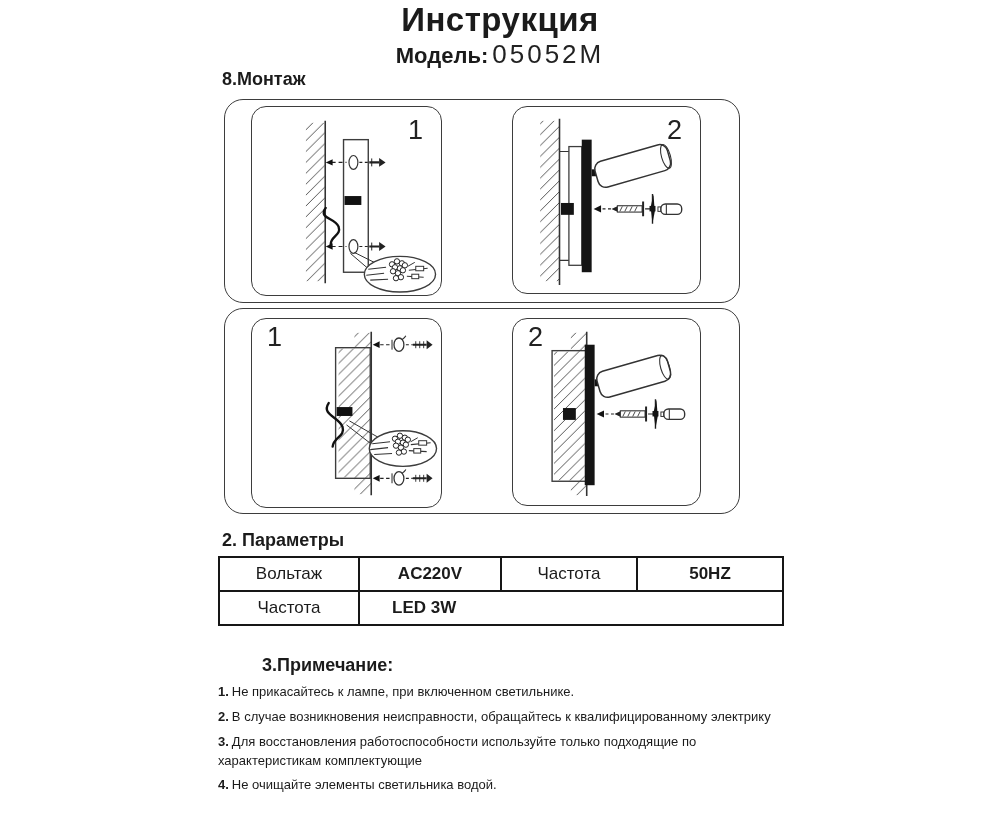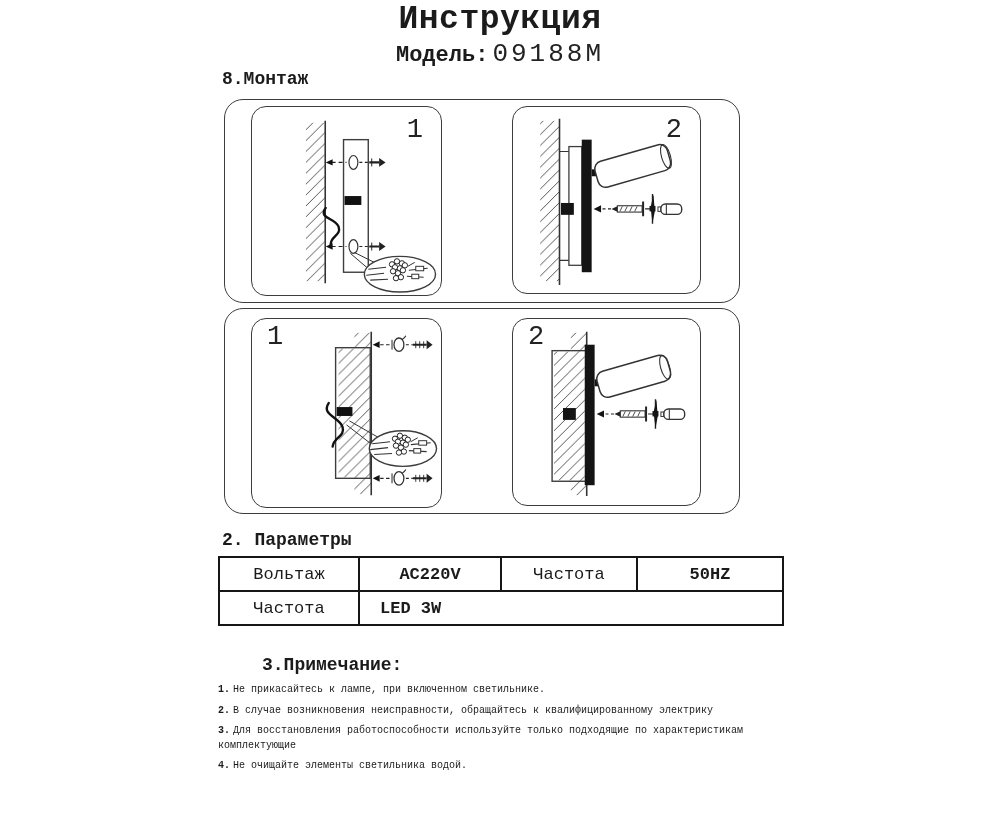--- a/index.html
+++ b/index.html
@@ -1,20 +1,20 @@
 <!DOCTYPE html>
 <html><head>
 <meta charset="utf-8">
 <style>
   html,body{margin:0;padding:0;background:#fff;}
   .page{
     position:relative;
     width:1000px;height:833px;
     background:#fff;
-    font-family:Liberation Mono, monospace;
+    font-family:Liberation Sans, sans-serif;
     color:#1b1b1b;
     overflow:hidden;
   }
   .page-title{
     position:absolute;top:0;left:0;width:1000px;
     text-align:center;
     font-size:33px;font-weight:700;line-height:40px;margin:0;
     letter-spacing:0.5px;
   }
   .model-line{
@@ -55,34 +55,34 @@
   .params-table{
     position:absolute;left:218px;top:556px;
     border-collapse:collapse;table-layout:fixed;
   }
   .params-table td{
     border:2px solid #161616;
     height:32px;padding:0;
     font-size:17px;text-align:center;vertical-align:middle;margin-top:13px;
   }
   .params-table .val{font-weight:700;}
-  .params-table .led{text-align:left;padding-left:20px;}
+  .params-table .led{text-align:left;padding-left:32px;}
   .notes{position:absolute;left:218px;top:683px;width:585px;}
-  .note-item{margin:0 0 6px 0;font-size:10px;line-height:1.45;}
+  .note-item{margin:0 0 6px 0;font-size:13px;line-height:1.45;}
   .note-item b{font-weight:700;margin-right:3px;}
 </style>
 </head>
 <body>
 
 <div class="page">
 
   <h1 class="page-title">Инструкция</h1>
 
   <div class="model-line">
-    <span class="model-label">Модель:</span><span class="model-number">09188M</span>
+    <span class="model-label">Модель:</span><span class="model-number">05052M</span>
   </div>
 
   <h2 class="sec-heading" id="h-montage">8.Монтаж</h2>
 
   <div class="panels">
 
     <div class="outer-panel">
 
       <div class="step-card card-a">
         <svg class="diagram" viewBox="0 0 190 190">

